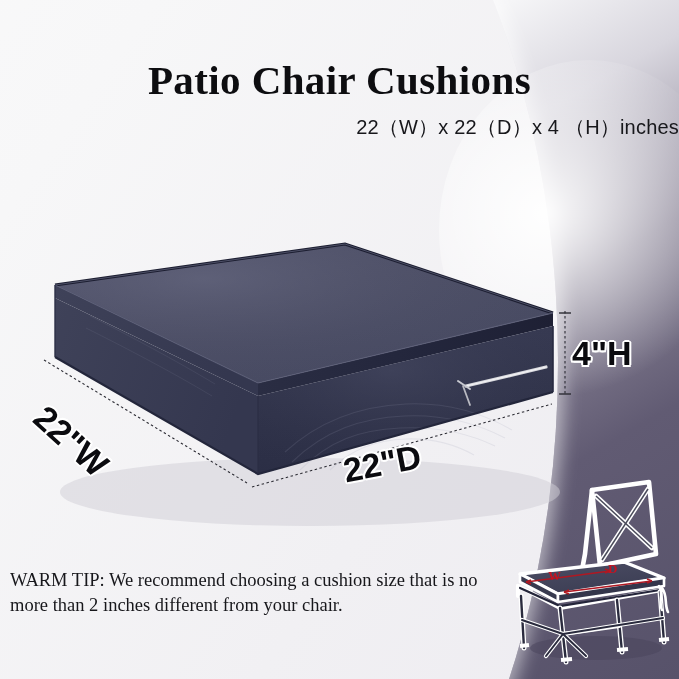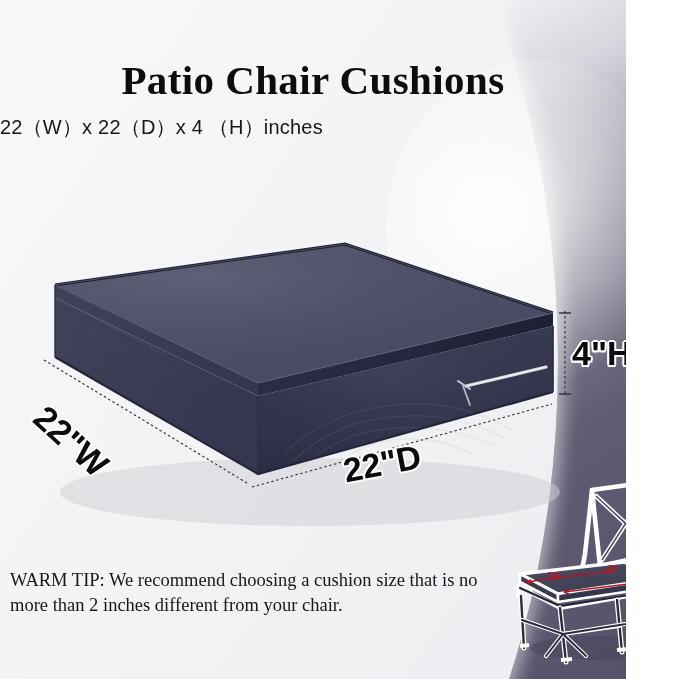--- a/index.html
+++ b/index.html
@@ -2,21 +2,21 @@
 <html><head>
 <meta charset="utf-8">
 <style>
   html, body {
     margin: 0;
     padding: 0;
     background: #ffffff;
   }
   #stage {
     position: relative;
-    width: 626px;
+    width: 679px;
     height: 679px;
     overflow: hidden;
     font-family: "Liberation Sans", sans-serif;
     background: #fca5a5;
   }
 
   
   .bg-base {
     position: absolute;
     inset: 0;
@@ -59,21 +59,21 @@
     font-weight: bold;
     font-size: 41px;
     letter-spacing: 0.4px;
     color: #0d0d10;
     z-index: 8;
   }
   .subtitle {
     position: absolute;
     left: 0; right: 0;
     top: 114px;
-    text-align: left;
+    text-align: right;
     font-size: 20px;
     color: #17171b;
     letter-spacing: 0.2px;
     z-index: 8;
   }
 
   
   #cushion-wrap {
     position: absolute;
     left: 0; top: 0;

